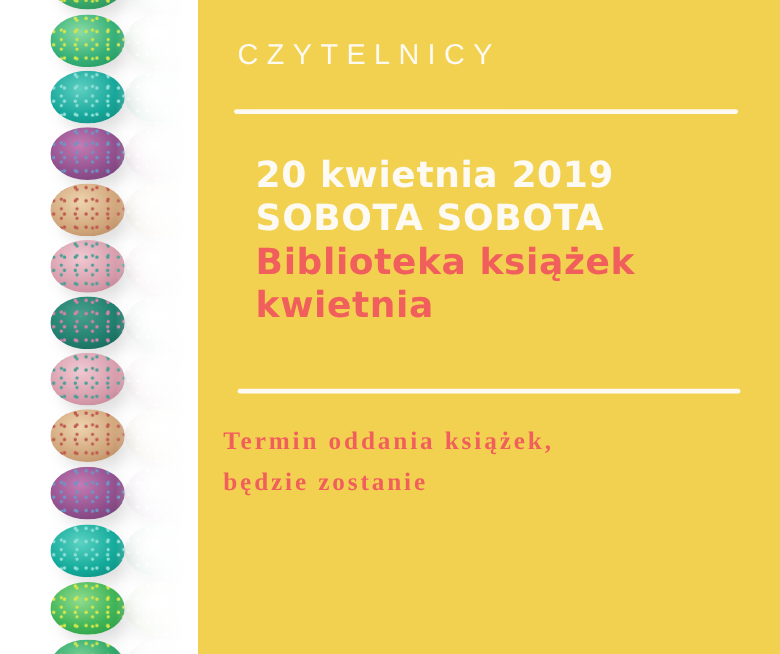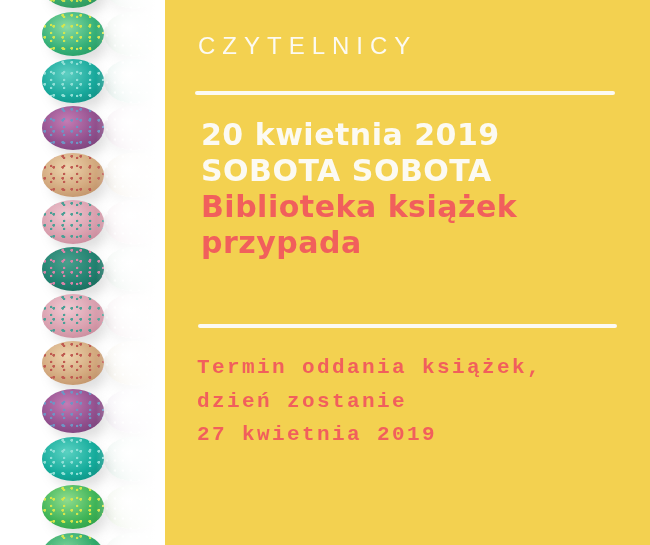--- a/index.html
+++ b/index.html
@@ -54,30 +54,30 @@
     color: var(--white, #FCFAF2);
     font-family: "Liberation Sans", sans-serif;
   }
   .rule {
     position: absolute; height: 4px; border-radius: 2px;
     background: var(--white, #FCFAF2);
   }
   .rule-top    { left: 30px; top: 91px;  width: 420px; }
   .rule-bottom { left: 33px; top: 324px; width: 419px; }
   .headline {
-    position: absolute; left: 36px; top: 117px; margin: 0;
+    position: absolute; left: 36px; top: 117px; margin: 12px;
     font-family: "DejaVu Sans", sans-serif; font-weight: 800;
     font-size: 30px; line-height: 36px; letter-spacing: 0.5px;
   }
   .headline .hl { display: block; }
   .hl-white { color: var(--white, #FCFAF2); }
   .hl-red   { color: var(--red, #F15F5C); }
   .body-text {
-    position: absolute; left: 32px; top: 351px;
-    font-family: Liberation Mono, monospace;
+    position: absolute; left: 21px; top: 351px;
+    font-family: Liberation Serif, serif;
   }
   .body-text p {
     margin: 0; font-size: 21px; font-weight: 700; line-height: 33.5px;
     letter-spacing: 2.4px; color: var(--red, #F15F5C);
   }
 </style>
 </head>
 <body>
 
 <div class="poster">
@@ -115,25 +115,24 @@
   </div>
 
   <div class="panel">
     <div class="eyebrow">CZYTELNICY</div>
     <div class="rule rule-top"></div>
 
     <h1 class="headline">
       <span class="hl hl-white">20 kwietnia 2019</span>
       <span class="hl hl-white">SOBOTA SOBOTA</span>
       <span class="hl hl-red">Biblioteka książek</span>
-      <span class="hl hl-red">przypada</span>
+      <span class="hl hl-red">kwietnia</span>
     </h1>
 
     <div class="rule rule-bottom"></div>
 
     <div class="body-text">
       <p>Termin oddania książek,</p>
-      <p>dzień zostanie</p>
-      <p>27 kwietnia 2019</p>
+      <p>będzie zostanie</p>
     </div>
   </div>
 
 </div>
 
 </body></html>

